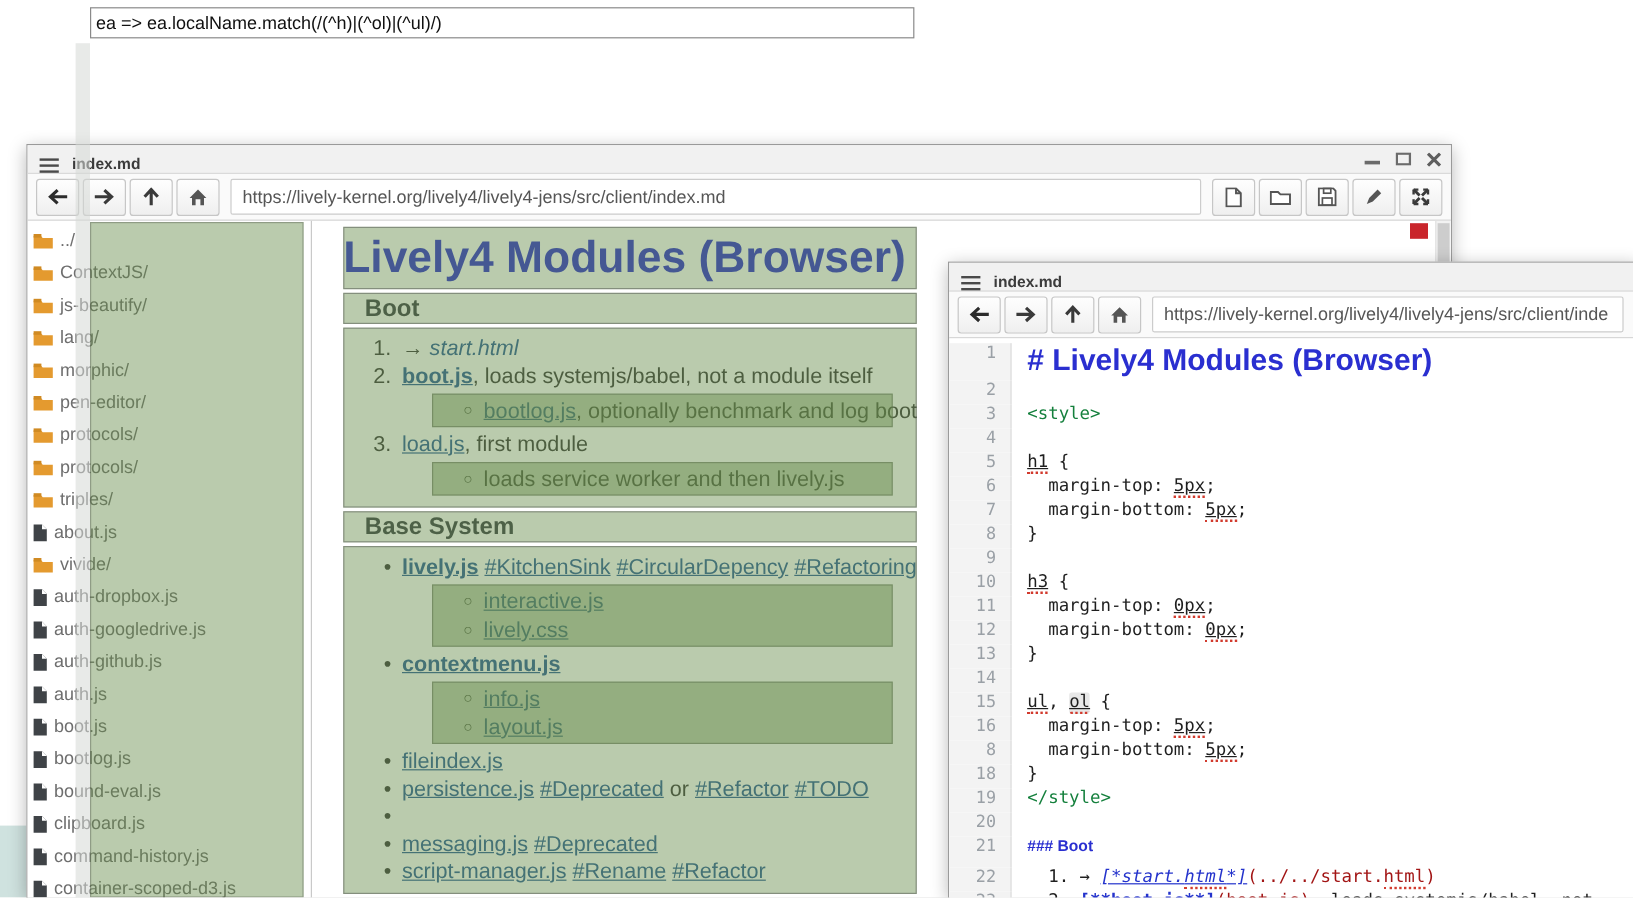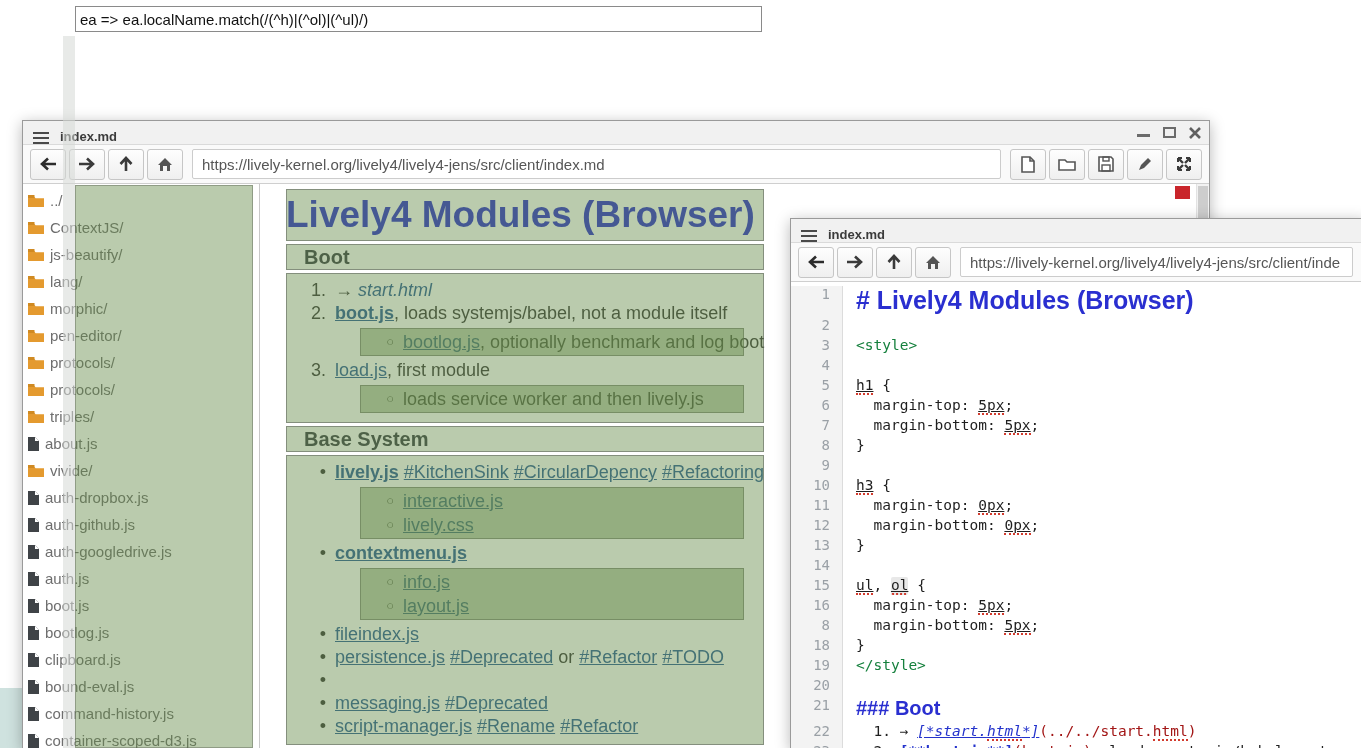--- a/index.html
+++ b/index.html
@@ -86,21 +86,21 @@
 
   
   #editor{height:calc(100% - 63px);overflow:hidden;background:#fff;display:flex;flex-direction:column;padding-top:4px}
   .code-line{display:flex;min-height:20px;line-height:20px}
   .gutter{flex:none;width:52px;box-sizing:border-box;background:#f3f3f3;border-right:1px solid #dcdcdc;
     color:#9aa0a6;font:14px "DejaVu Sans Mono",monospace;text-align:right;padding-right:12px}
   .code{padding-left:13px;font:14.5px "DejaVu Sans Mono",monospace;color:#1f1f1f;white-space:pre}
   .line-h1{min-height:31px;line-height:31px}
   .line-h3{min-height:26px;line-height:26px}
   .c-h1{font-family:"Liberation Sans",sans-serif;font-weight:bold;font-size:25px;color:#2a2fd0}
-  .c-h3{font-family:"Liberation Sans",sans-serif;font-weight:bold;font-size:20px;color:#2a2fd0}
+  .c-h3{font-family:"Liberation Sans",sans-serif;font-weight:bold;font-size:13px;color:#2a2fd0}
   .c-tag{color:#15803d}
   .c-usq{text-decoration:underline;border-bottom:2px dotted #d23b2e}
   .c-sq{border-bottom:2px dotted #d23b2e}
   .c-str{color:#a21515}
   .c-strsq{color:#a21515;border-bottom:2px dotted #d23b2e}
   .c-il{color:#2433cc;font-style:italic;text-decoration:underline;cursor:pointer}
   .c-ilsq{color:#2433cc;font-style:italic;text-decoration:underline;border-bottom:2px dotted #d23b2e;cursor:pointer}
   .c-bl{color:#2433cc;font-weight:bold;text-decoration:underline;cursor:pointer}
   .c-blsq{color:#2433cc;font-weight:bold;text-decoration:underline;border-bottom:2px dotted #d23b2e;cursor:pointer}
   .c-usqt{text-decoration:underline;border-bottom:2px dotted #d23b2e;background:#e8e8e8;border-radius:2px}
@@ -270,34 +270,34 @@
               <path d="M1 1 H8 L12 5 V15 H1 Z" fill="#3f4347"></path>
               <path d="M8 1 L8 5 L12 5 Z" fill="#fff"></path>
             </svg>
             <span>auth-dropbox.js</span>
           </div>
           <div class="tree-row">
             <svg width="13" height="16">
               <path d="M1 1 H8 L12 5 V15 H1 Z" fill="#3f4347"></path>
               <path d="M8 1 L8 5 L12 5 Z" fill="#fff"></path>
             </svg>
+            <span>auth-googledrive.js</span>
+          </div>
+          <div class="tree-row">
+            <svg width="13" height="16">
+              <path d="M1 1 H8 L12 5 V15 H1 Z" fill="#3f4347"></path>
+              <path d="M8 1 L8 5 L12 5 Z" fill="#fff"></path>
+            </svg>
             <span>auth-github.js</span>
           </div>
           <div class="tree-row">
             <svg width="13" height="16">
               <path d="M1 1 H8 L12 5 V15 H1 Z" fill="#3f4347"></path>
               <path d="M8 1 L8 5 L12 5 Z" fill="#fff"></path>
             </svg>
-            <span>auth-googledrive.js</span>
-          </div>
-          <div class="tree-row">
-            <svg width="13" height="16">
-              <path d="M1 1 H8 L12 5 V15 H1 Z" fill="#3f4347"></path>
-              <path d="M8 1 L8 5 L12 5 Z" fill="#fff"></path>
-            </svg>
             <span>auth.js</span>
           </div>
           <div class="tree-row">
             <svg width="13" height="16">
               <path d="M1 1 H8 L12 5 V15 H1 Z" fill="#3f4347"></path>
               <path d="M8 1 L8 5 L12 5 Z" fill="#fff"></path>
             </svg>
             <span>boot.js</span>
           </div>
           <div class="tree-row">
@@ -305,28 +305,28 @@
               <path d="M1 1 H8 L12 5 V15 H1 Z" fill="#3f4347"></path>
               <path d="M8 1 L8 5 L12 5 Z" fill="#fff"></path>
             </svg>
             <span>bootlog.js</span>
           </div>
           <div class="tree-row">
             <svg width="13" height="16">
               <path d="M1 1 H8 L12 5 V15 H1 Z" fill="#3f4347"></path>
               <path d="M8 1 L8 5 L12 5 Z" fill="#fff"></path>
             </svg>
+            <span>bound-eval.js</span>
+          </div>
+          <div class="tree-row">
+            <svg width="13" height="16">
+              <path d="M1 1 H8 L12 5 V15 H1 Z" fill="#3f4347"></path>
+              <path d="M8 1 L8 5 L12 5 Z" fill="#fff"></path>
+            </svg>
             <span>clipboard.js</span>
-          </div>
-          <div class="tree-row">
-            <svg width="13" height="16">
-              <path d="M1 1 H8 L12 5 V15 H1 Z" fill="#3f4347"></path>
-              <path d="M8 1 L8 5 L12 5 Z" fill="#fff"></path>
-            </svg>
-            <span>bound-eval.js</span>
           </div>
           <div class="tree-row">
             <svg width="13" height="16">
               <path d="M1 1 H8 L12 5 V15 H1 Z" fill="#3f4347"></path>
               <path d="M8 1 L8 5 L12 5 Z" fill="#fff"></path>
             </svg>
             <span>command-history.js</span>
           </div>
           <div class="tree-row">
             <svg width="13" height="16">

